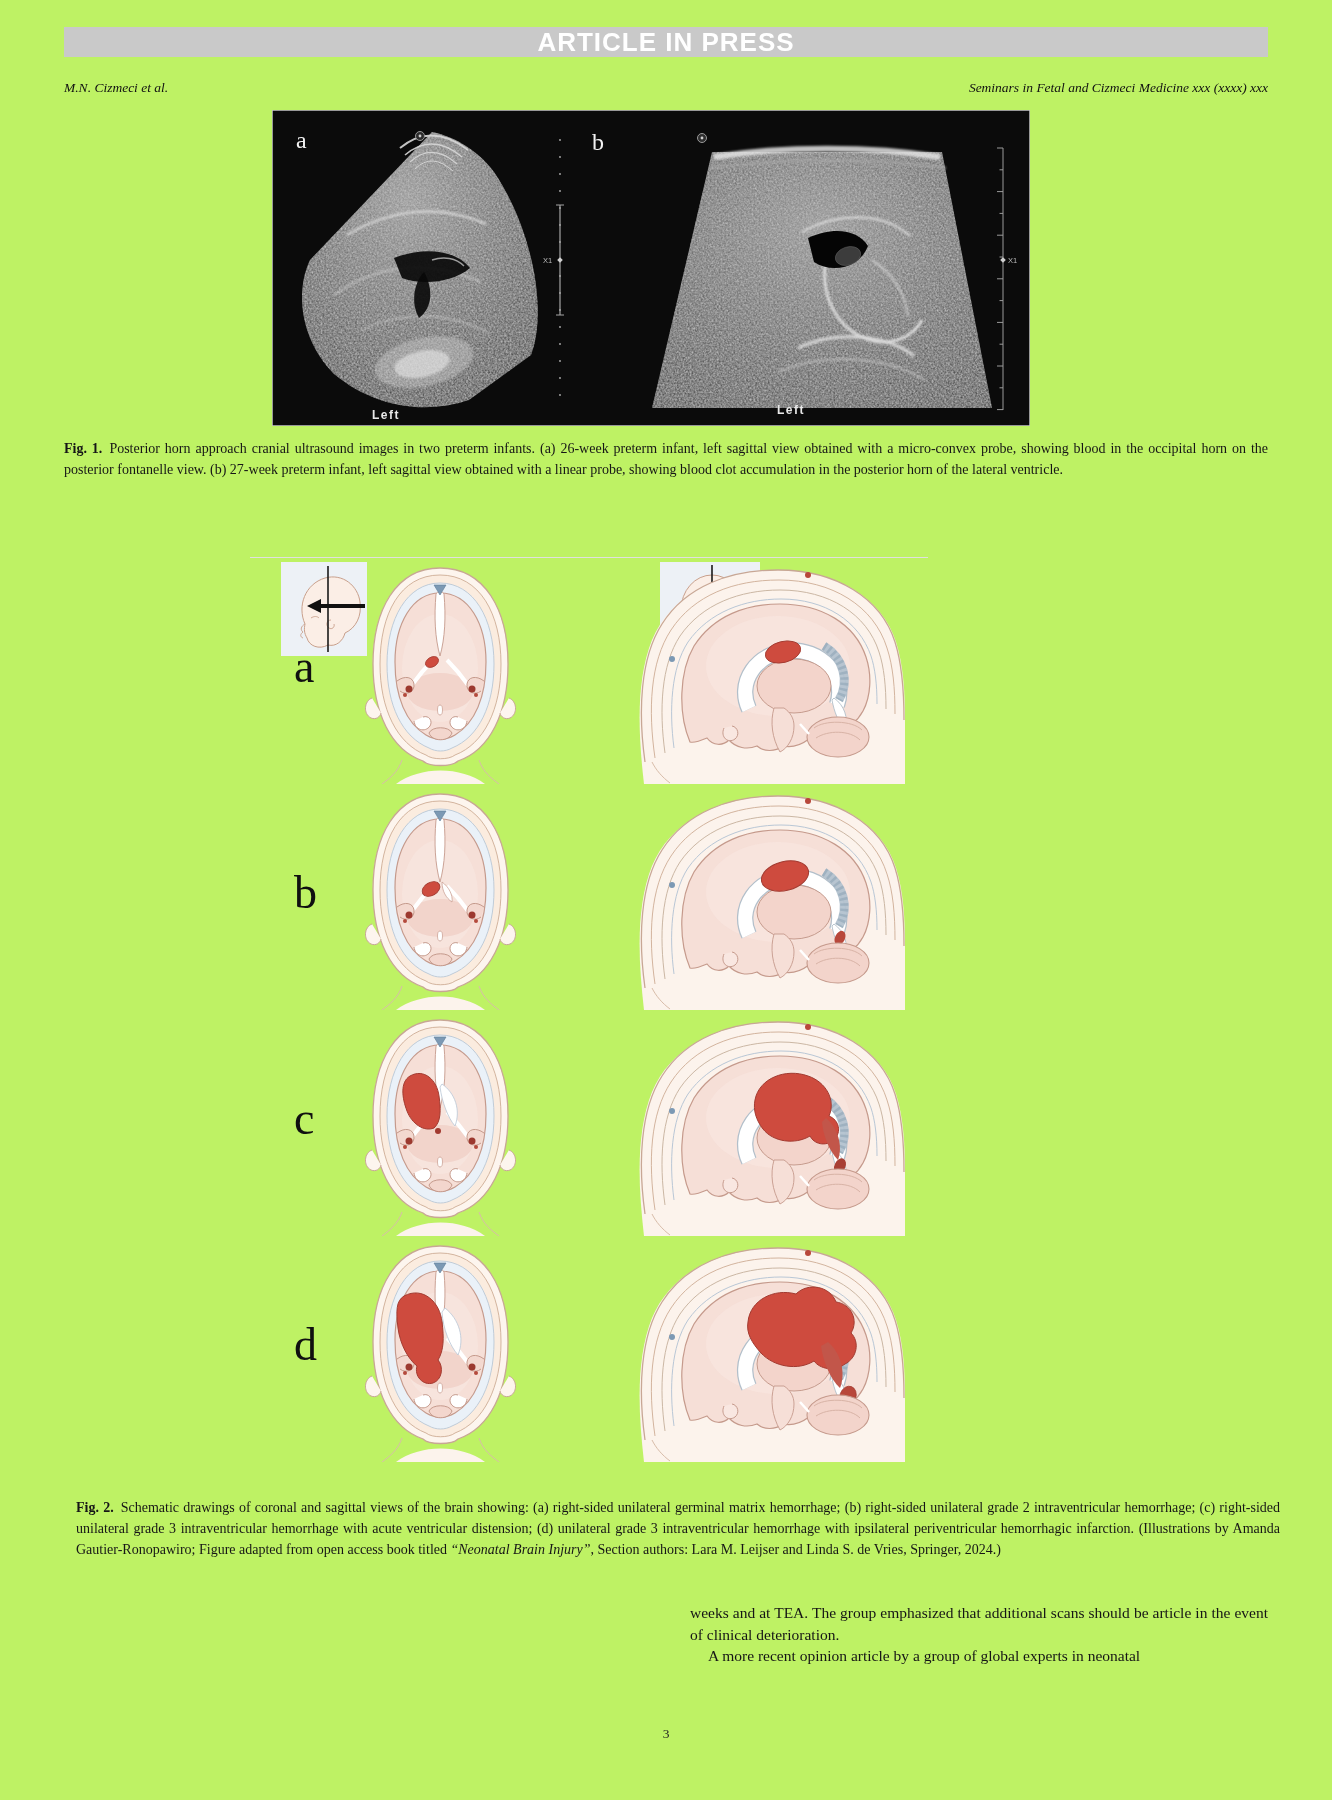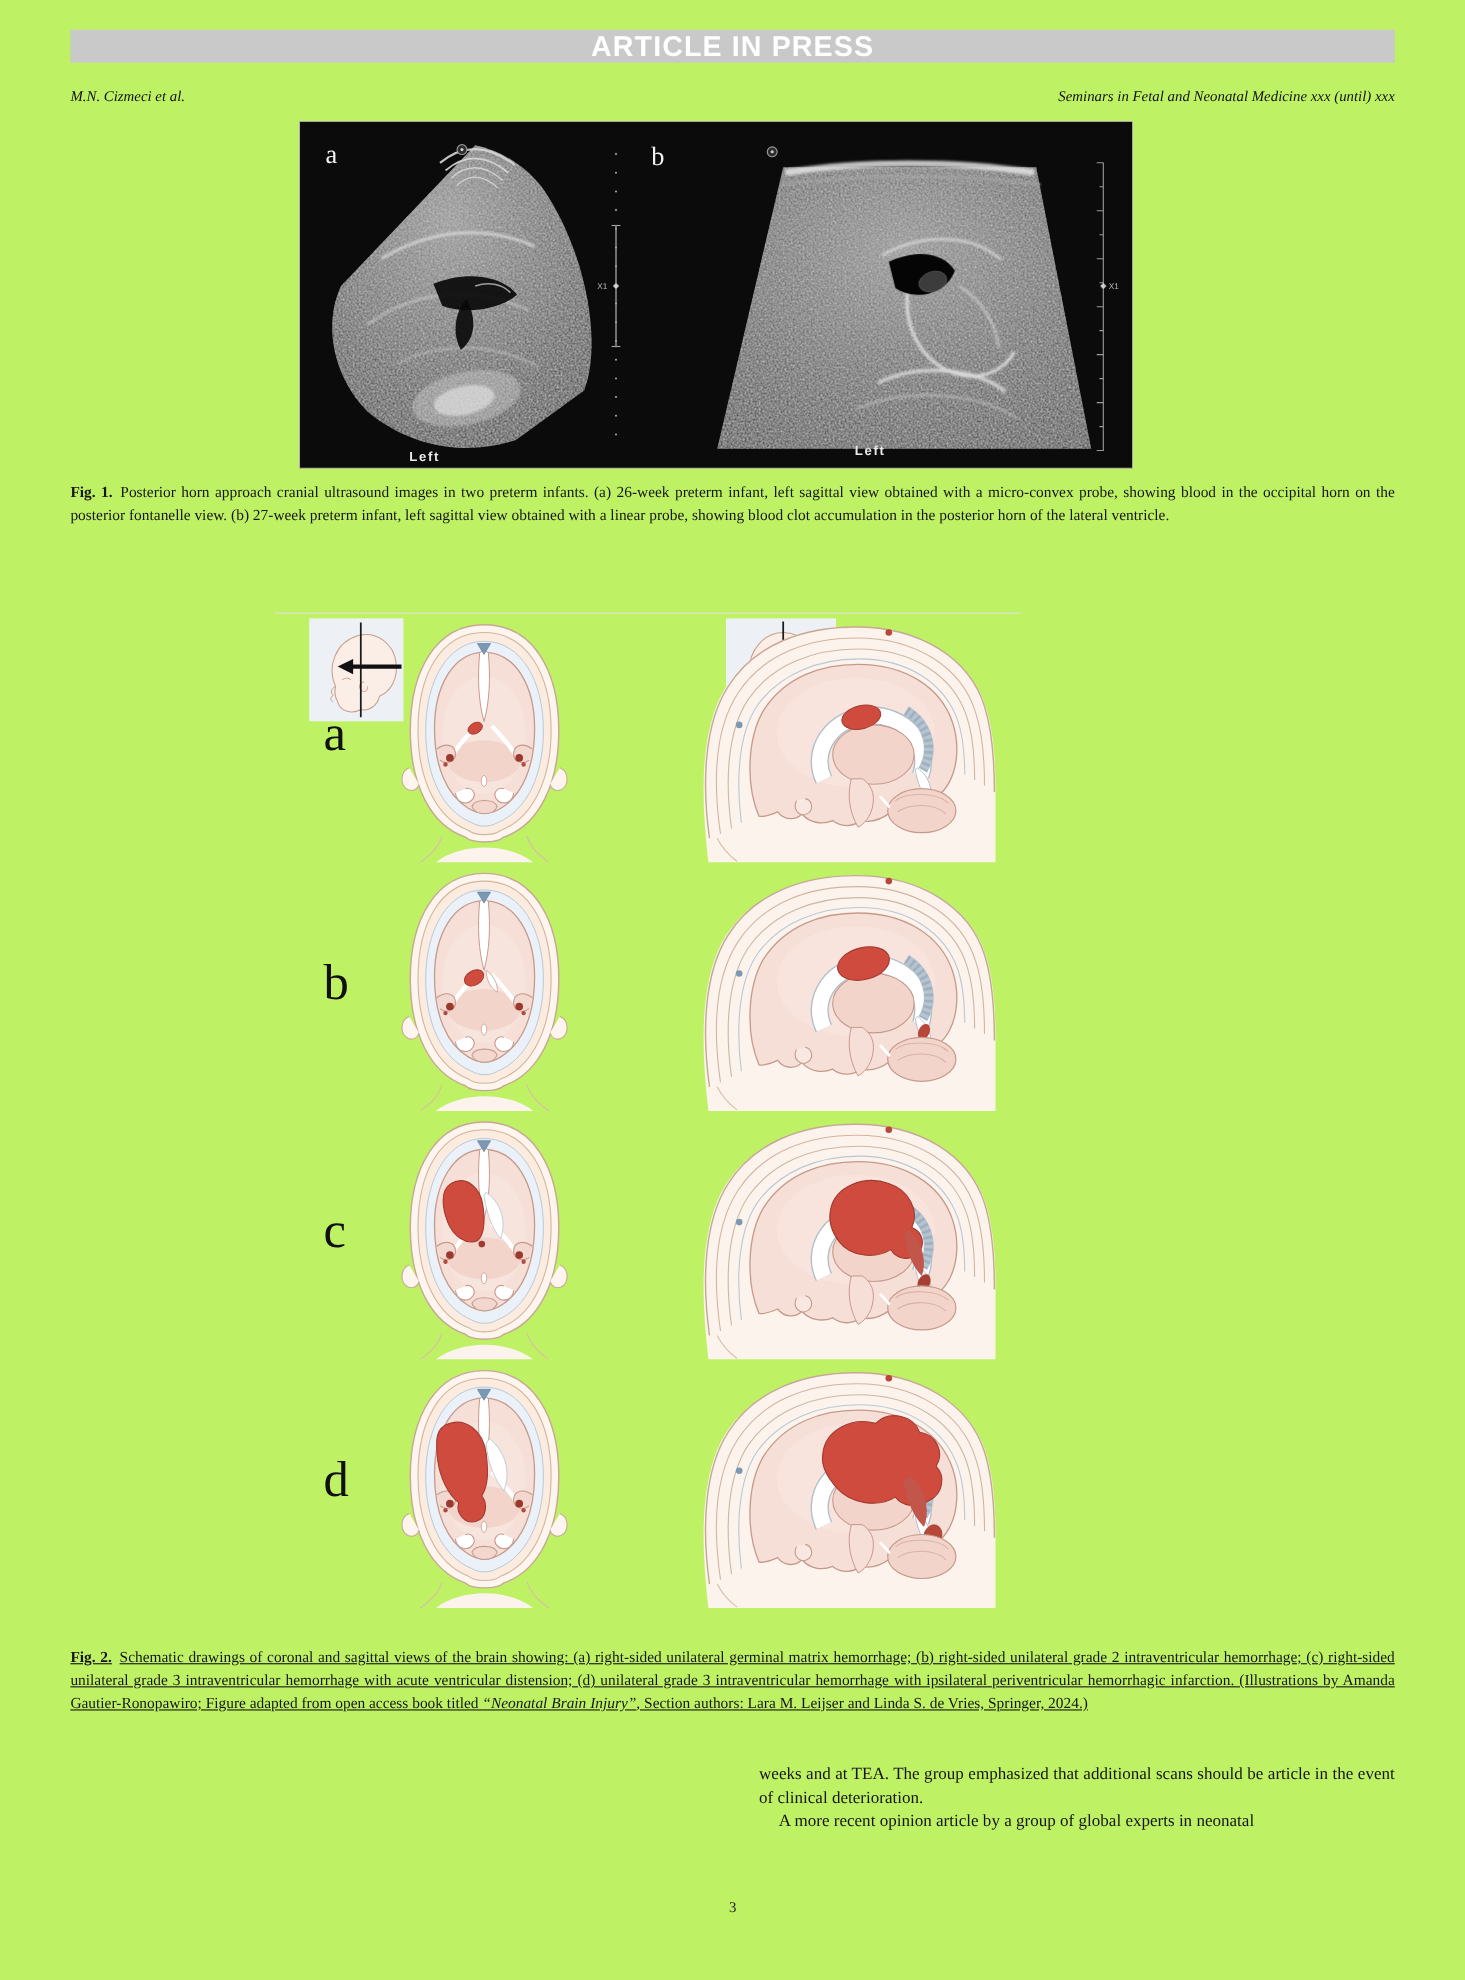--- a/index.html
+++ b/index.html
@@ -14,21 +14,21 @@
   .hdr .authors{float:left;}
   .hdr .journal{float:right;}
 
   .fig1{position:absolute;left:272px;top:110px;}
   .uslabel{font-family:"Liberation Serif",serif;fill:#f2f2f2;font-size:24px;}
   .usleft{font-family:"Liberation Sans",sans-serif;fill:#e8e8e8;font-size:12px;font-weight:bold;letter-spacing:1.5px;}
   .usx1{font-family:"Liberation Sans",sans-serif;fill:#b9b9b9;font-size:7.5px;}
 
   .caption{position:absolute;font-size:14px;line-height:21px;text-align:justify;color:#161616;margin:0;}
   .cap1{left:64px;top:438px;width:1204px;}
-  .cap2{left:64px;top:1497px;width:1204px;text-decoration:underline;}
+  .cap2{left:76px;top:1497px;width:1204px;}
   .captag{font-weight:bold;margin-right:7px;}
 
   .fig2line{position:absolute;left:250px;top:557px;width:678px;height:1px;background:#e0e0e0;}
   #fig2-rows{position:absolute;left:278px;top:558px;width:650px;height:906px;}
   .fig2-row{position:relative;width:650px;height:226px;}
   .row-letter{position:absolute;left:16px;top:82px;font-size:46px;color:#101010;font-family:"Liberation Serif",serif;}
   .cor-svg{position:absolute;left:60px;top:4px;}
   .sag-svg{position:absolute;left:350px;top:4px;}
   .icon-cor{position:absolute;left:3px;top:4px;}
   .icon-sag{position:absolute;left:382px;top:4px;}
@@ -44,21 +44,21 @@
 <body>
 
 <div class="page">
 
   <div class="banner">
     <span>ARTICLE IN PRESS</span>
   </div>
 
   <div class="hdr">
     <span class="authors">M.N. Cizmeci et al.</span>
-    <span class="journal">Seminars in Fetal and Neonatal Medicine xxx (until) xxx</span>
+    <span class="journal">Seminars in Fetal and Cizmeci Medicine xxx (xxxx) xxx</span>
   </div>
 
   <svg class="fig1" viewBox="0 0 758 316" width="758" height="316">
     <defs>
       <radialGradient id="gA" cx="45%" cy="25%" r="80%">
         <stop offset="0" stop-color="#8f8f8f"></stop>
           <stop offset="0.55" stop-color="#595959"></stop>
           <stop offset="1" stop-color="#232323"></stop>
       </radialGradient>
       <radialGradient id="gB" cx="50%" cy="30%" r="85%">

